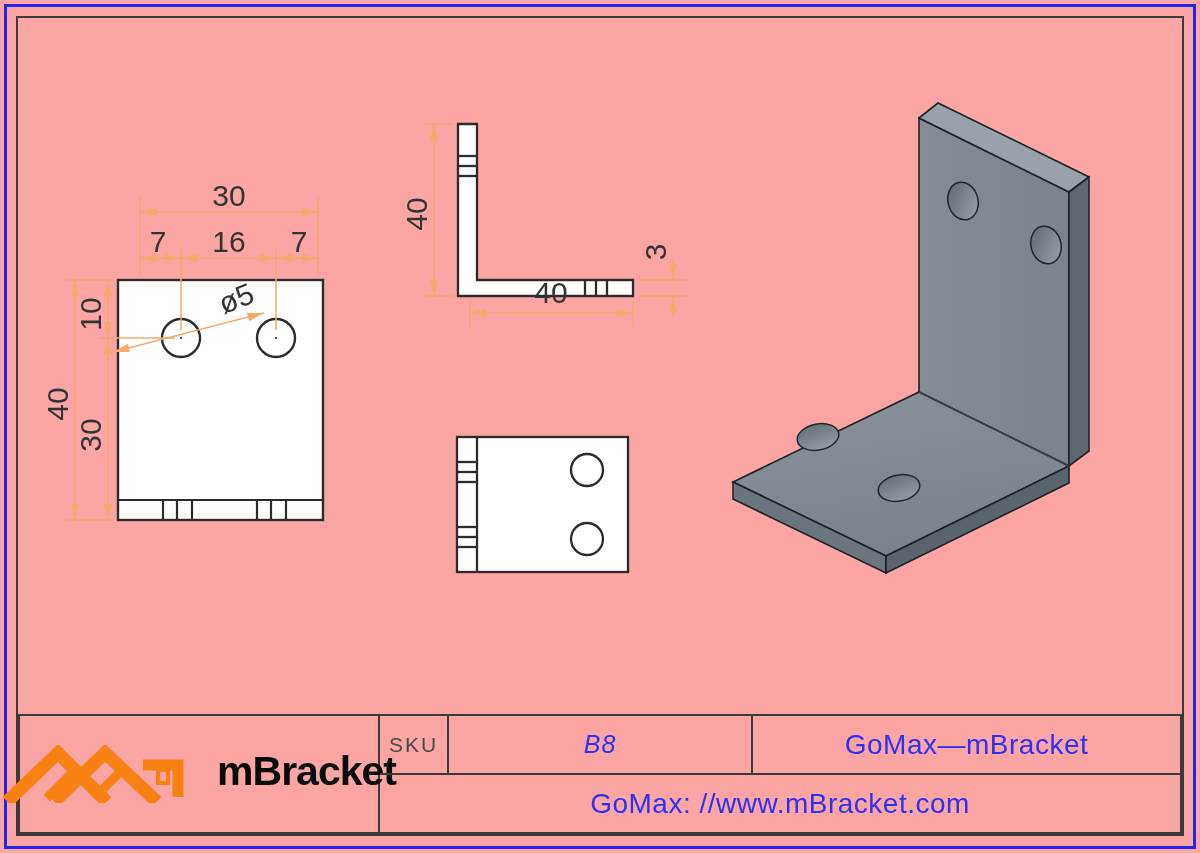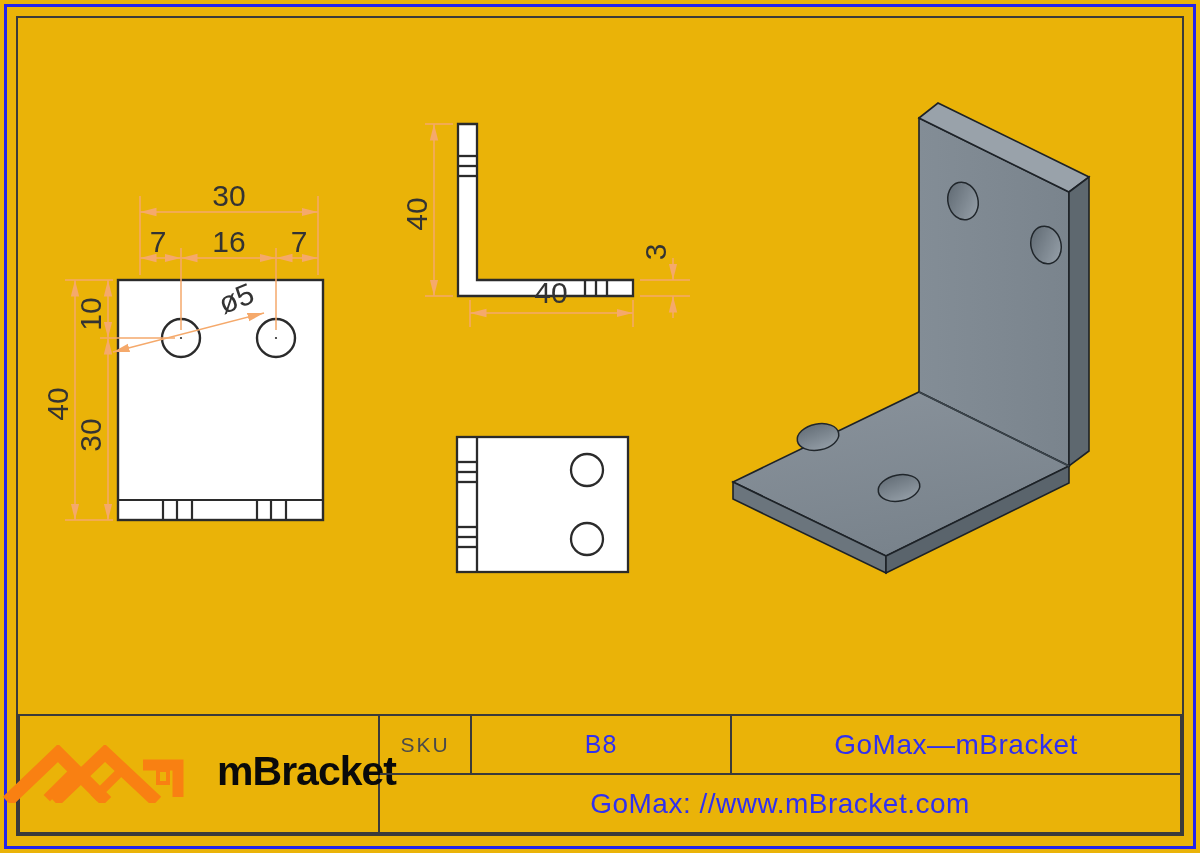--- a/index.html
+++ b/index.html
@@ -1,18 +1,18 @@
 <!DOCTYPE html>
 <html><head>
 <meta charset="utf-8">
 <style>
   html,body{margin:0;padding:0;background:#ffffff;}
   body{font-family:"Liberation Sans", sans-serif;}
   #sheet{
-    position:relative;width:1200px;height:853px;background:#eab308;
+    position:relative;width:1200px;height:853px;background:#fca5a5;
     box-sizing:border-box;overflow:hidden;
   }
   
   #outer-border{
     position:absolute;left:4px;top:4px;width:1192px;height:845px;
     border:3px solid #2424e8;box-sizing:border-box;
   }
   
   #inner-frame{
     position:absolute;left:16px;top:16px;width:1168px;height:820px;
@@ -23,26 +23,26 @@
   
   #title-block{
     position:absolute;left:18px;top:714px;width:1164px;height:120px;
     box-sizing:border-box;border:2px solid #3a3a3a;display:flex;
   }
   .tb-logo{width:360px;height:100%;border-right:2px solid #3a3a3a;
     display:flex;align-items:center;justify-content:center;box-sizing:border-box;}
   .tb-rows{flex:1;display:flex;flex-direction:column;}
   .tb-row{flex:1;display:flex;box-sizing:border-box;}
   .tb-row.first{border-bottom:2px solid #3a3a3a;}
-  .tb-key{width:92px;display:flex;align-items:center;justify-content:center;
+  .tb-key{width:69px;display:flex;align-items:center;justify-content:center;
     border-right:2px solid #3a3a3a;box-sizing:border-box;
     font-size:21px;color:#4a4a4a;letter-spacing:2px;}
-  .tb-val{width:260px;display:flex;align-items:center;justify-content:center;
+  .tb-val{width:304px;display:flex;align-items:center;justify-content:center;
     border-right:2px solid #3a3a3a;box-sizing:border-box;
-    font-size:25px;color:#3030f0;letter-spacing:1px;}
+    font-size:25px;color:#3030f0;letter-spacing:1px;font-style:italic;}
   .tb-name{flex:1;display:flex;align-items:center;justify-content:center;
     font-size:28px;color:#3030f0;letter-spacing:0.5px;}
   .logo-wrap{display:flex;flex-direction:row;align-items:center;}
   .logo-text{font-size:41px;font-weight:bold;color:#0a0a0a;letter-spacing:-1px;
     line-height:1;margin-top:-6px;}
 </style>
 </head>
 <body>
 
 <div id="sheet">

